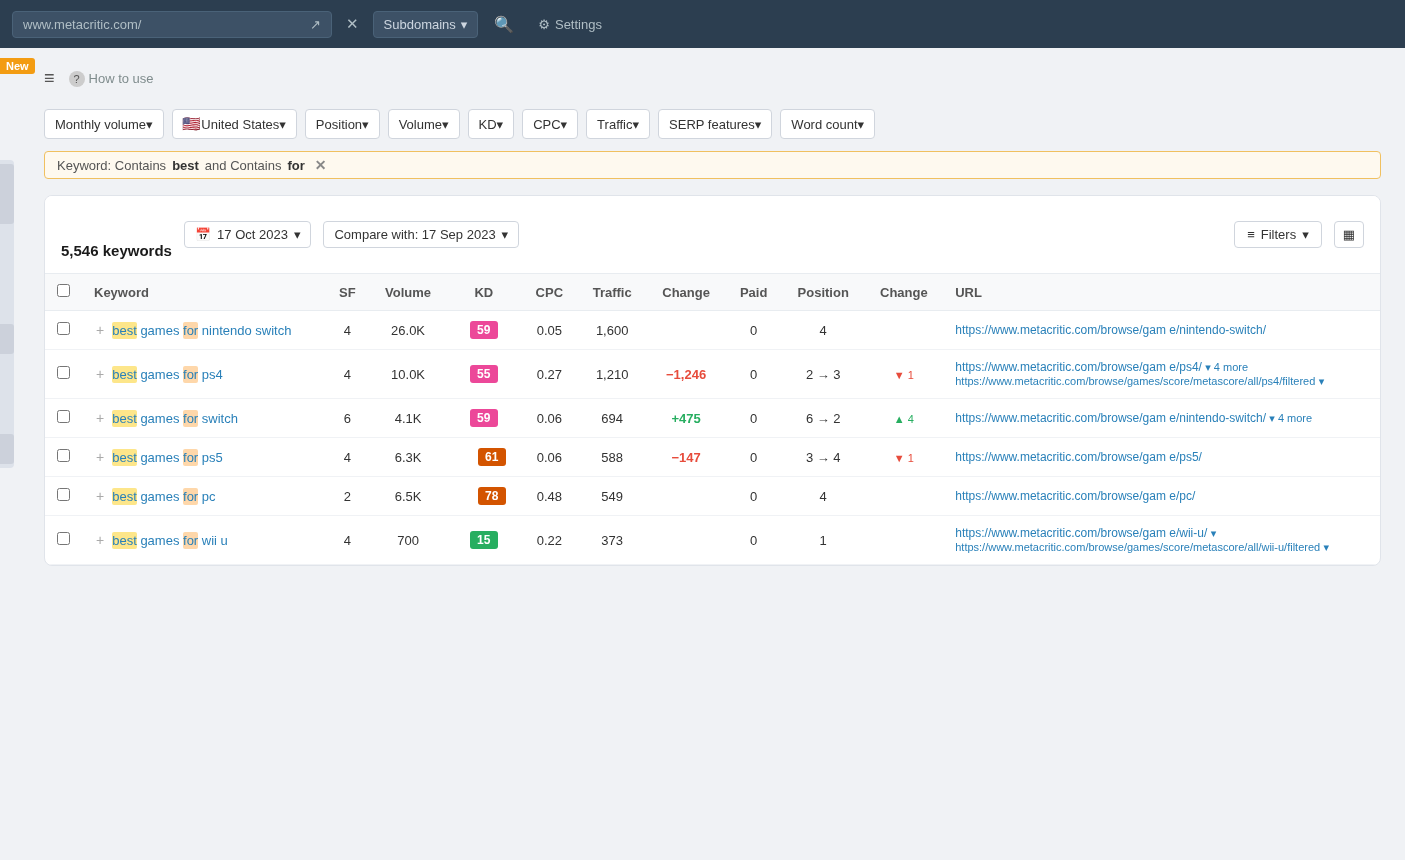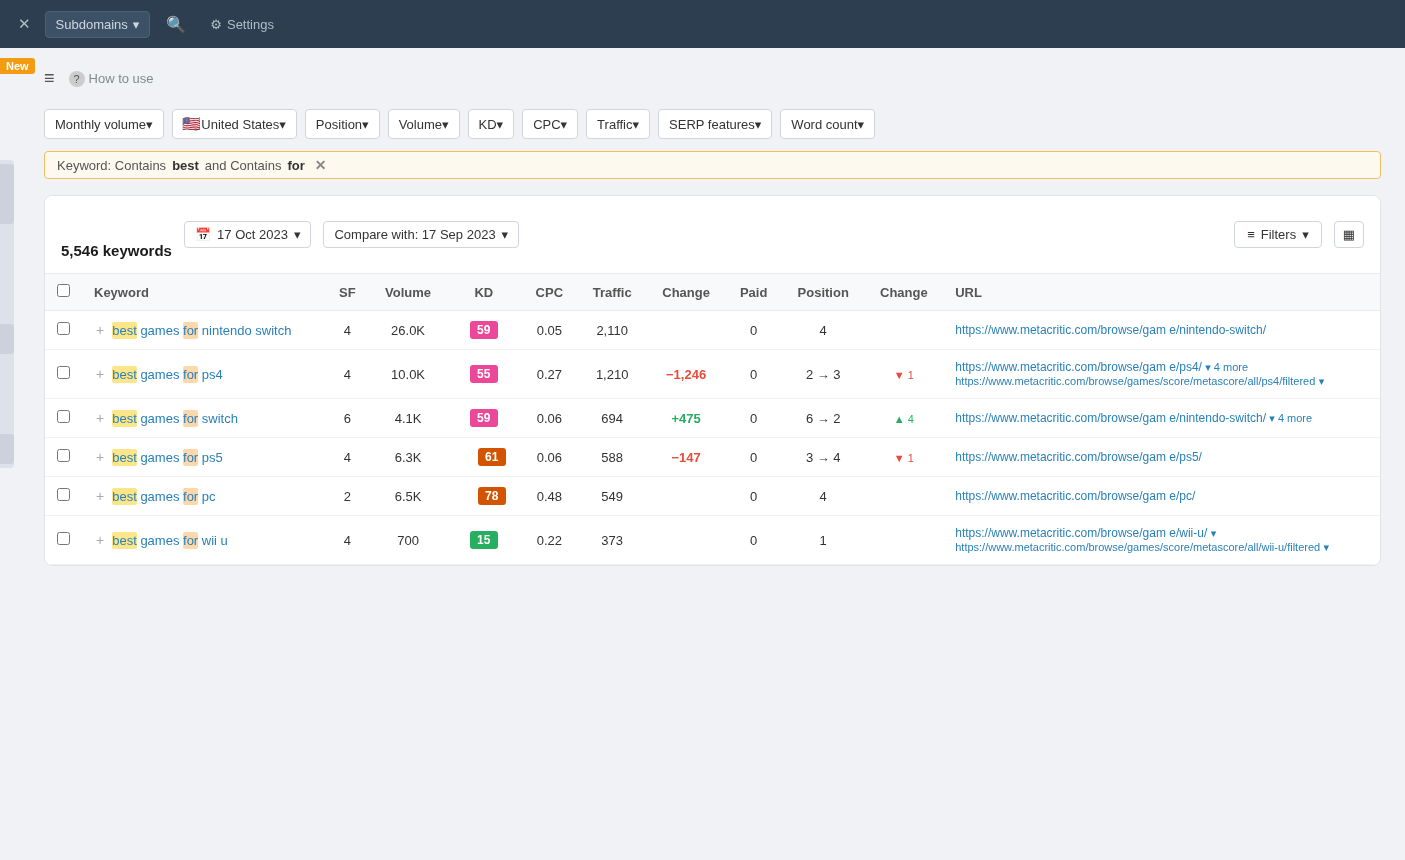--- a/index.html
+++ b/index.html
@@ -304,20 +304,24 @@
       height: 60px;
       margin: 4px 0;
       border-radius: 0 3px 3px 0;
       cursor: pointer;
     }
   </style>
 </head>
 <body>
 
 <div class="topbar">
+  <div class="topbar-url">
+    <span>www.metacritic.com/</span>
+    <span style="cursor:pointer;color:#b0bec5;font-size:13px;">↗</span>
+  </div>
   <button class="topbar-icon-btn">✕</button>
   <button class="topbar-subdomains">
     <span>Subdomains</span>
     <span>▾</span>
   </button>
   <button class="topbar-search-btn">🔍</button>
   <button class="topbar-settings">
     <span>⚙</span>
     <span>Settings</span>
   </button>
@@ -460,21 +464,21 @@
             <td>
               <div class="keyword-cell">
     <button class="add-btn">+</button>
     <a href="#" class="kw-link"><span class="kw-highlight">best</span><span> games </span><span class="kw-highlight-for">for</span><span> nintendo switch</span></a>
               </div>
             </td>
             <td class="center">4</td>
             <td class="center">26.0K</td>
             <td class="center"><span class="kd-badge kd-orange">59</span></td>
             <td class="center">0.05</td>
-            <td class="center">2,110</td>
+            <td class="center">1,600</td>
             <td class="center"></td>
             <td class="center">0</td>
             <td class="center">4</td>
             <td class="center"></td>
             <td class="url-cell"><a href="#" class="url-link">https://www.metacritic.com/browse/gam
 e/nintendo-switch/</a></td>
           </tr>
           <tr>
             <td><input type="checkbox" style=""></td>
             <td>

